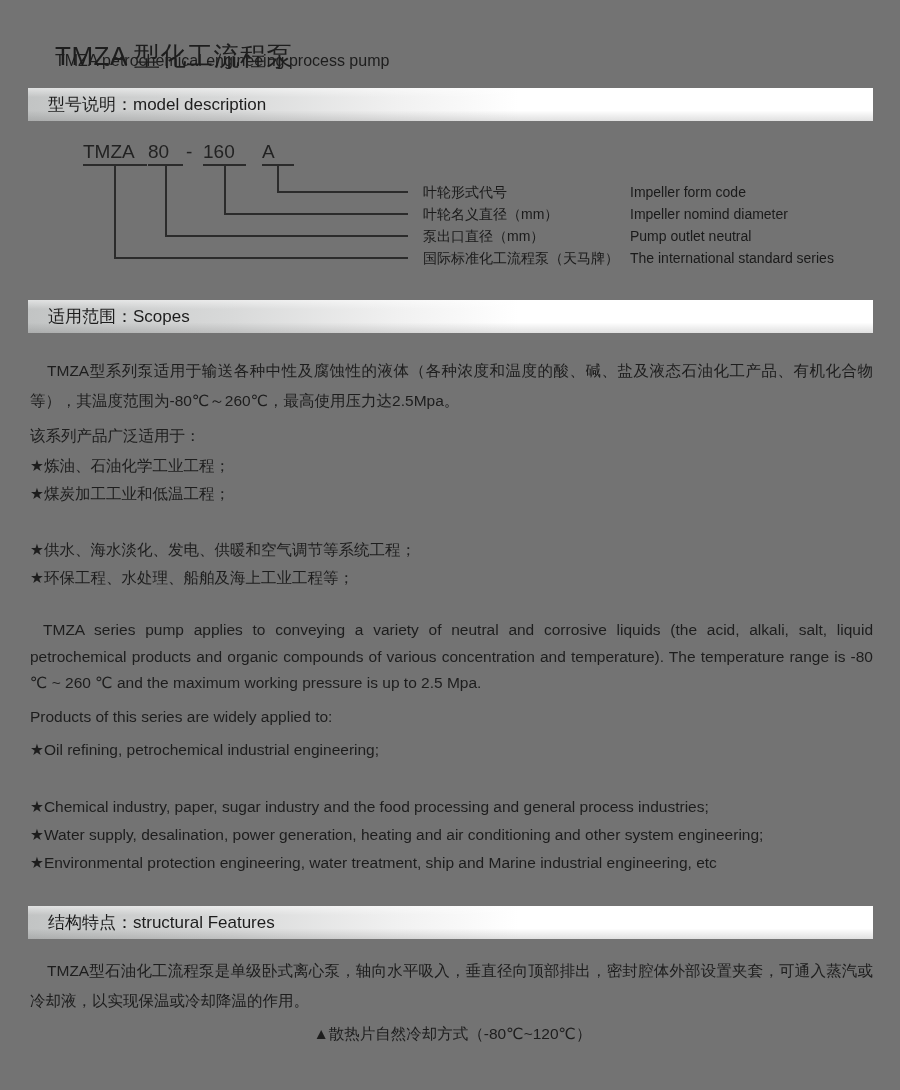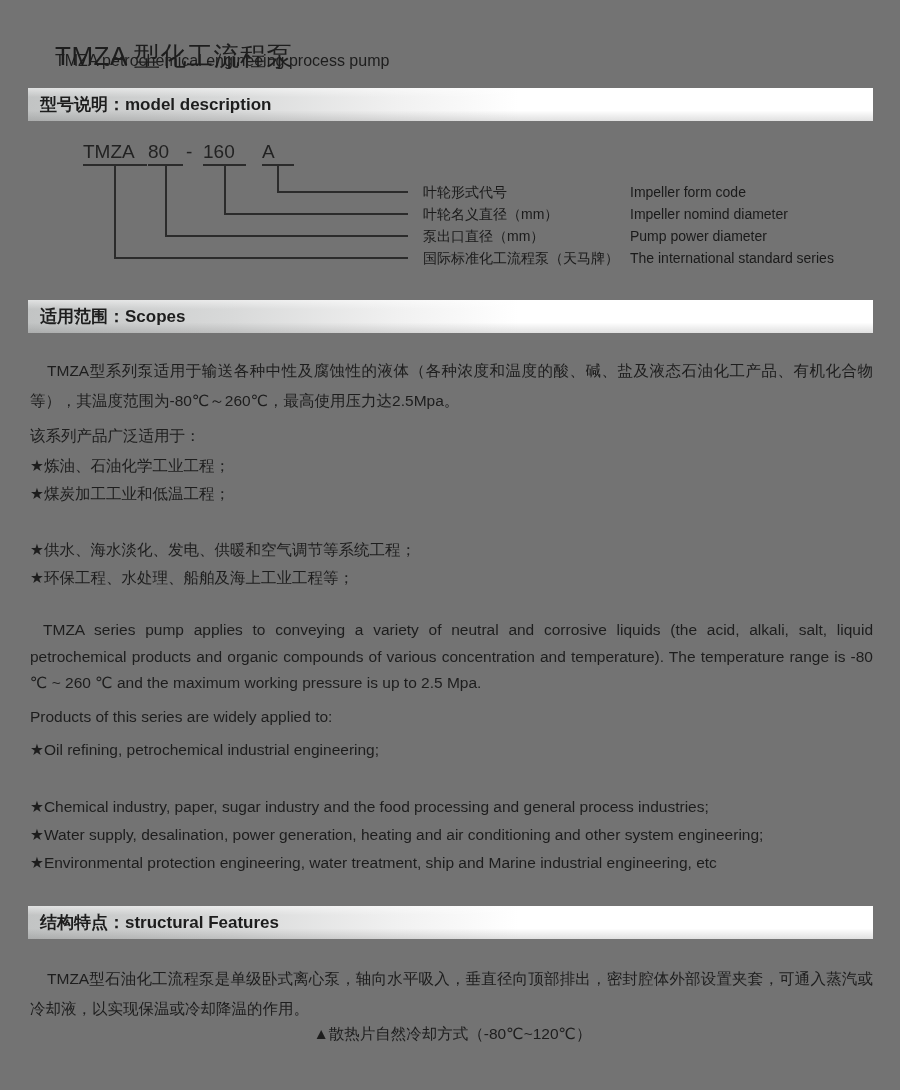--- a/index.html
+++ b/index.html
@@ -5,21 +5,21 @@
   html,body{margin:0;padding:0;background:#fff;}
   .page{
     position:relative;width:900px;height:1090px;background:#737373;overflow:hidden;
     font-family:"Liberation Sans","DejaVu Sans",sans-serif;color:#1d1d1d;
   }
   .title{position:absolute;top:22px;left:55px;font-size:26px;font-weight:500;letter-spacing:.5px;white-space:nowrap;}
   .subtitle{position:absolute;top:52px;left:55px;font-size:16px;white-space:nowrap;}
 
   .bar{
     position:absolute;left:28px;width:845px;height:33px;line-height:33px;
-    padding-left:12px;box-sizing:border-box;font-size:17px;font-weight:bold;white-space:nowrap;
+    padding-left:20px;box-sizing:border-box;font-size:17px;font-weight:normal;white-space:nowrap;
     background:
       linear-gradient(to bottom, rgba(255,255,255,.50) 0%, rgba(255,255,255,0) 28%, rgba(0,0,0,0) 68%, rgba(0,0,0,.12) 100%),
       linear-gradient(to right, #c2c4c4 0%, #d8d9d9 24%, #f1f1f1 44%, #ffffff 58%);
   }
   .bar-model{top:88px;}
   .bar-scopes{top:300px;}
   .bar-structure{top:906px;}
 
   
   .diagram{position:absolute;top:140px;left:0;width:900px;height:132px;}
@@ -42,21 +42,21 @@
   .hl-3{top:95px;left:165px;width:243px;}
   .hl-4{top:117px;left:114px;width:294px;}
   .dlab{position:absolute;font-size:14px;white-space:nowrap;color:#1a1a1a;padding-left:8px;}
   .dlab.cn{left:415px;}
   .dlab.en{left:622px;}
   .dr1{top:44px;} .dr2{top:66px;} .dr3{top:88px;} .dr4{top:110px;}
 
   .para{position:absolute;left:30px;width:843px;font-size:15.5px;text-align:justify;margin:0;}
   .para-cn-scopes{top:356px;line-height:30px;text-indent:17px;}
   .para-en-scopes{top:617px;line-height:26.5px;text-indent:13px;}
-  .para-cn-structure{top:956px;line-height:30px;text-indent:17px;margin-top:8px;}
+  .para-cn-structure{top:956px;line-height:30px;text-indent:17px;}
 
   .line{position:absolute;left:30px;width:845px;font-size:15.5px;margin:0;white-space:nowrap;}
   .l-cn-intro{top:426px;}
   .l-cn-0{top:456px;} .l-cn-1{top:484px;} .l-cn-2{top:512px;} .l-cn-3{top:540px;} .l-cn-4{top:568px;}
   .l-en-intro{top:708px;}
   .l-en-0{top:741px;} .l-en-1{top:769px;} .l-en-2{top:798px;} .l-en-3{top:826px;} .l-en-4{top:854px;}
   .l-st-0{top:1024px;} .l-st-1{top:1024px;text-align:center;}
 </style>
 </head>
 <body>
@@ -85,21 +85,21 @@
     <i class="hl hl-2"></i>
     <i class="hl hl-3"></i>
     <i class="hl hl-4"></i>
 
     <span class="dlab cn dr1">叶轮形式代号</span>
     <span class="dlab cn dr2">叶轮名义直径（mm）</span>
     <span class="dlab cn dr3">泵出口直径（mm）</span>
     <span class="dlab cn dr4">国际标准化工流程泵（天马牌）</span>
     <span class="dlab en dr1">Impeller form code</span>
     <span class="dlab en dr2">Impeller nomind diameter</span>
-    <span class="dlab en dr3">Pump power diameter</span>
+    <span class="dlab en dr3">Pump outlet neutral</span>
     <span class="dlab en dr4">The international standard series</span>
   </div>
 
   <div class="bar bar-scopes">
     <span>适用范围：Scopes</span>
   </div>
 
   <p class="para para-cn-scopes">TMZA型系列泵适用于输送各种中性及腐蚀性的液体（各种浓度和温度的酸、碱、盐及液态石油化工产品、有机化合物等），其温度范围为-80℃～260℃，最高使用压力达2.5Mpa。</p>
 
   <p class="line l-cn-intro">该系列产品广泛适用于：</p>

